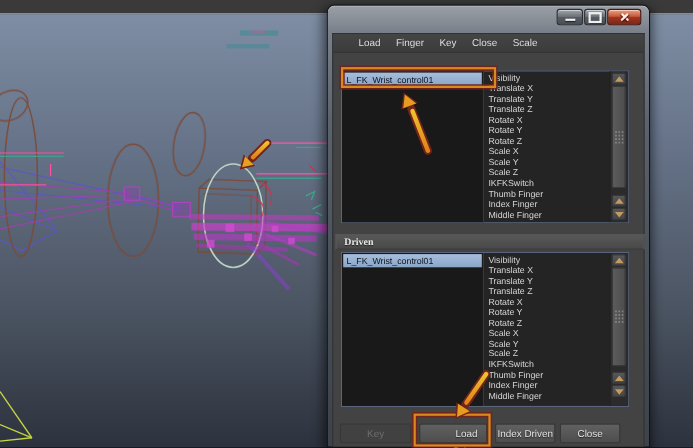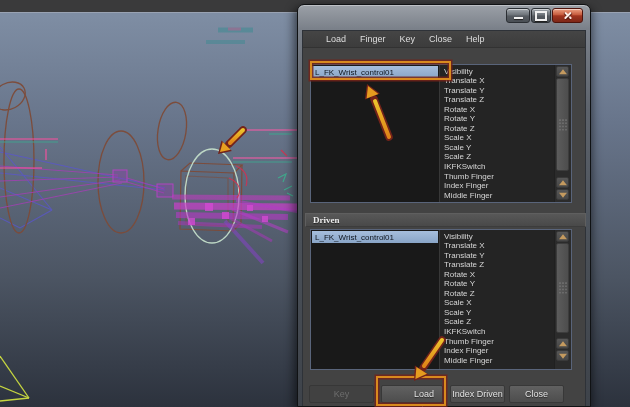--- a/index.html
+++ b/index.html
@@ -224,21 +224,21 @@
         <span class="glyph-close"></span>
       </span>
   </div>
 
   <div class="client">
     <div class="menubar">
       <span class="menu-item">Load</span>
       <span class="menu-item">Finger</span>
       <span class="menu-item">Key</span>
       <span class="menu-item">Close</span>
-      <span class="menu-item">Help</span>
+      <span class="menu-item">Scale</span>
     </div>
 
     <div class="panel" style="top:33px;height:139px;">
       <div class="obj-list">
         <div class="sel-row">L_FK_Wrist_control01</div>
       </div>
       <div class="attr-list">
           <div>Visibility</div>
           <div>Translate X</div>
           <div>Translate Y</div>

